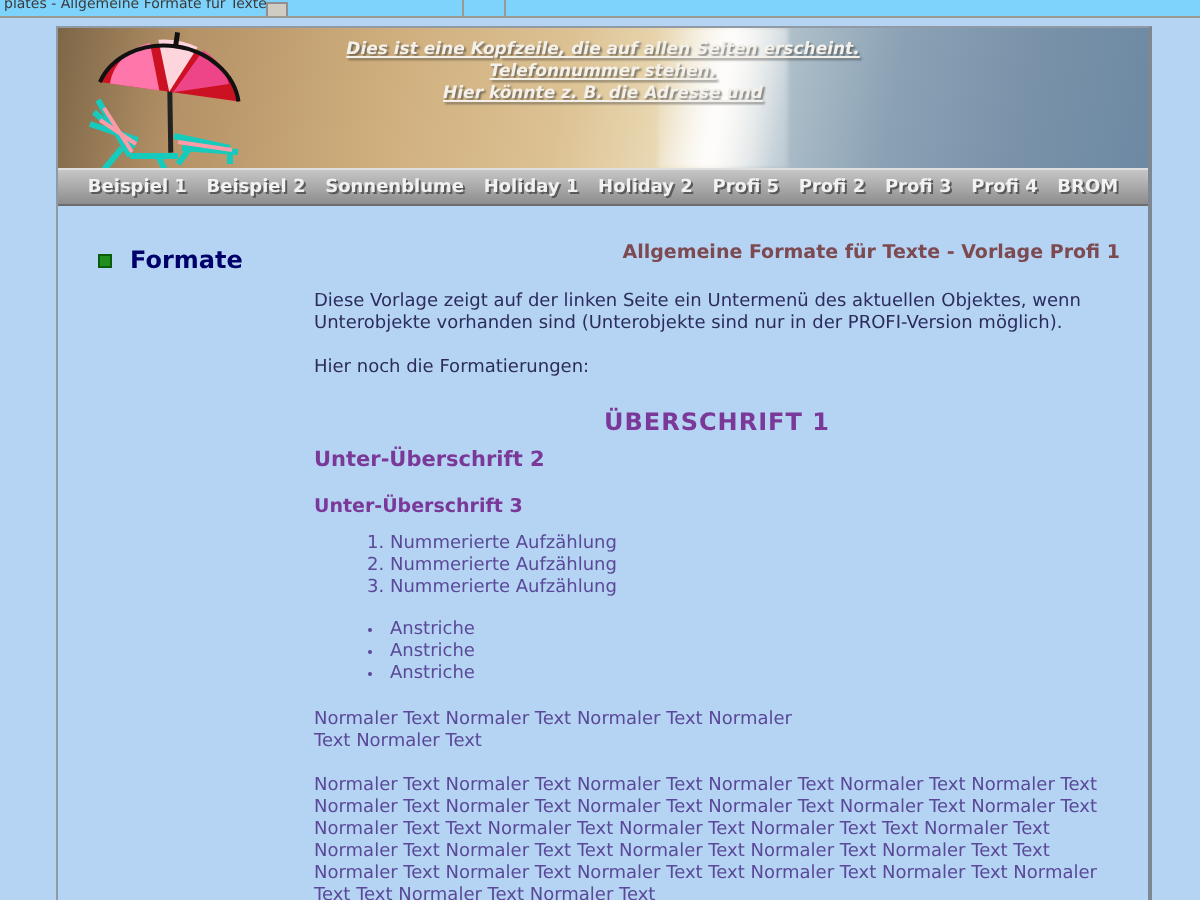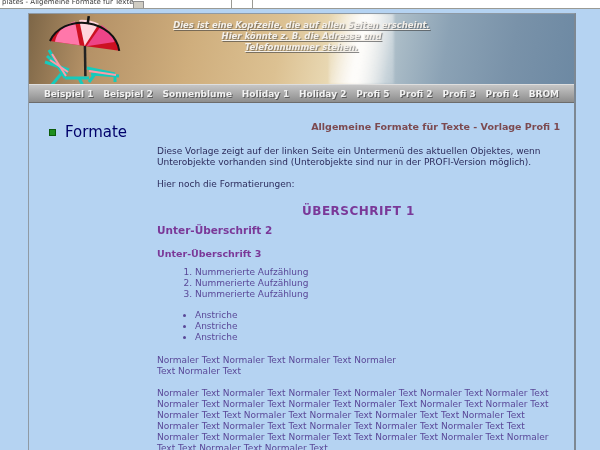--- a/index.html
+++ b/index.html
@@ -4,21 +4,21 @@
 <style>
   html,body{margin:0;padding:0;}
   body{
     width:600px;height:450px;overflow:hidden;
     background:#b5d3f2;
     font-family:"DejaVu Sans","Liberation Sans",sans-serif;
     -webkit-font-smoothing:antialiased;
   }
   
   .titlebar{
-    height:8px;background:#ffffff;border-bottom:1px solid #9a9a94;
+    height:8px;background:#7dd3fc;border-bottom:1px solid #9a9a94;
     overflow:hidden;position:relative;white-space:nowrap;
   }
   .titlebar-text{
     position:absolute;left:2px;top:-2px;
     font-size:7px;color:#3a3a3a;letter-spacing:0;
   }
   .tb-box{position:absolute;top:1px;left:133px;width:9px;height:6px;border:1px solid #8f8f8f;background:#cfccc3;}
   .tb-sep1{position:absolute;top:0;left:231px;width:1px;height:8px;background:#9a9a94;}
   .tb-sep2{position:absolute;top:0;left:252px;width:1px;height:8px;background:#9a9a94;}
   
@@ -71,21 +71,21 @@
   }
   .subnav-item{
     font-size:9px;font-weight:bold;color:#ddeafc;cursor:pointer;
     text-shadow:1px 1px 0 rgba(126,156,196,.8);white-space:nowrap;
   }
   
   .content{display:flex;min-height:289px;}
   .sidebar{width:126px;padding-top:20px;}
   .sidebar-item{display:flex;align-items:center;gap:9px;padding-left:20px;cursor:pointer;}
   .bullet-sq{width:5px;height:5px;background:#1f8f1f;border:1px solid #0c5c0c;}
-  .sidebar-label{font-size:15px;font-weight:normal;color:#00006a;}
+  .sidebar-label{font-size:12px;font-weight:bold;color:#00006a;}
   .main{flex:1;padding:18px 14px 0 2px;color:#2c2c5c;}
   .m-heading{font-size:9.5px;font-weight:bold;color:#7c4a50;margin:0 0 14px 0;text-align:right;}
   .m-para{font-size:9px;line-height:11px;margin:0 0 11px 0;}
   .m-h1{font-size:12px;font-weight:bold;color:#7a3898;text-align:center;margin:14px 0 6px 0;letter-spacing:.5px;}
   .m-h2{font-size:10.5px;font-weight:bold;color:#7a3898;margin:0 0 12px 0;}
   .m-h3{font-size:9.5px;font-weight:bold;color:#7a3898;margin:0 0 8px 0;}
   ol.fmt{margin:0 0 10px 0;padding-left:38px;font-size:9px;color:#5a4898;line-height:11px;}
   ul.fmt{margin:0 0 12px 0;padding-left:38px;font-size:9px;color:#5a4898;line-height:11px;list-style-type:disc;}
   .normal-block{font-size:9px;color:#5a4898;line-height:11px;margin:0 0 11px 0;max-width:408px;}
 </style>
@@ -131,22 +131,22 @@
           <path d="M56 52 L84 58"></path>
           <path d="M60 58 L88 60"></path>
           <path d="M58 66 L64 58"></path>
           <path d="M84 66 L84 59"></path>
         </g>
         <path d="M58 55 L85 59" stroke="#ff9aa8" stroke-width="2"></path>
       </svg>
     </div>
     <div class="banner-text">
       <div class="banner-sub">Dies ist eine Kopfzeile, die auf allen Seiten erscheint.</div>
+      <div class="banner-sub">Telefonnummer stehen.</div>
       <div class="banner-sub">Hier könnte z. B. die Adresse und</div>
-      <div class="banner-sub">Telefonnummer stehen.</div>
     </div>
   </div>
 
   <div class="navbar">
     <span class="nav-item">Beispiel 1</span>
     <span class="nav-item">Beispiel 2</span>
     <span class="nav-item">Sonnenblume</span>
     <span class="nav-item">Holiday 1</span>
     <span class="nav-item">Holiday 2</span>
     <span class="nav-item">Profi 5</span>

